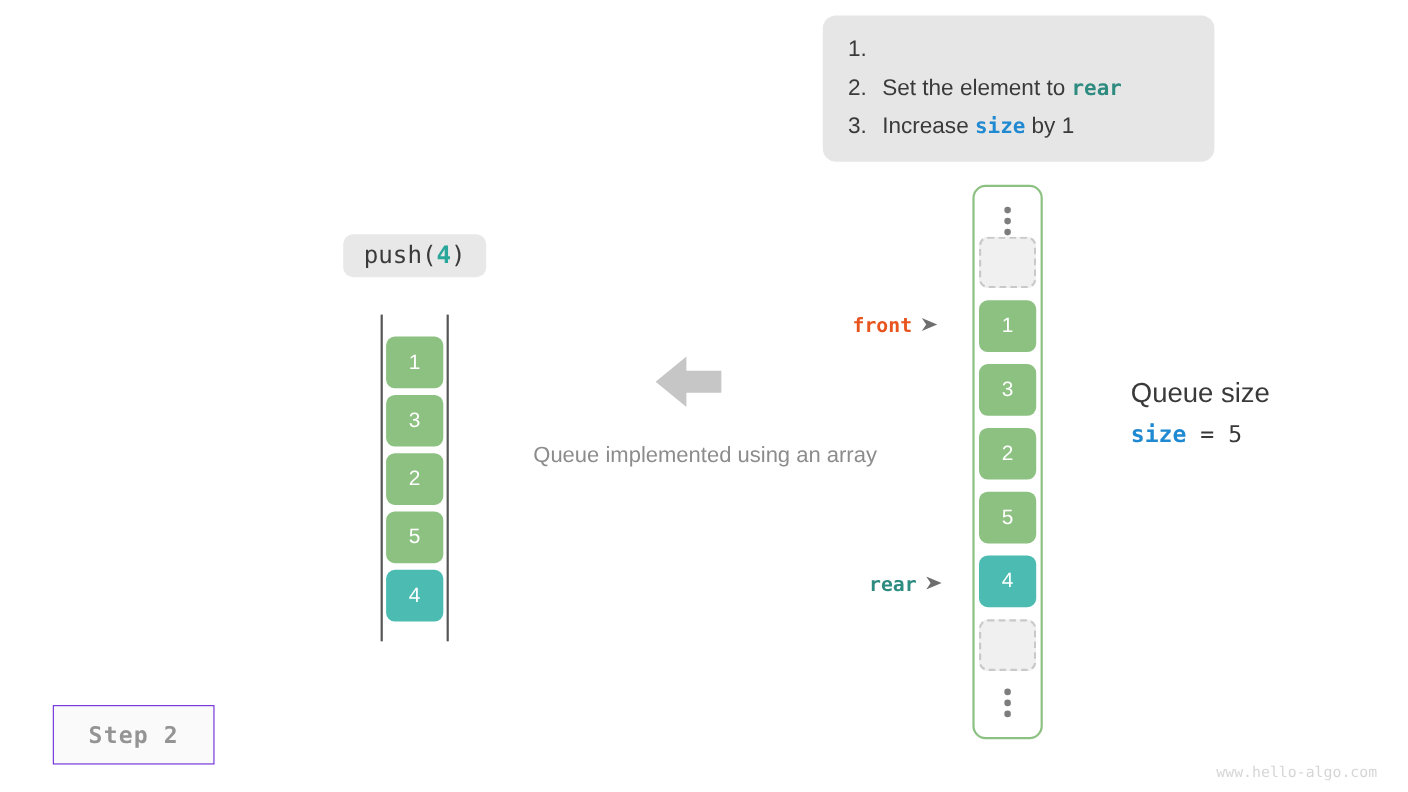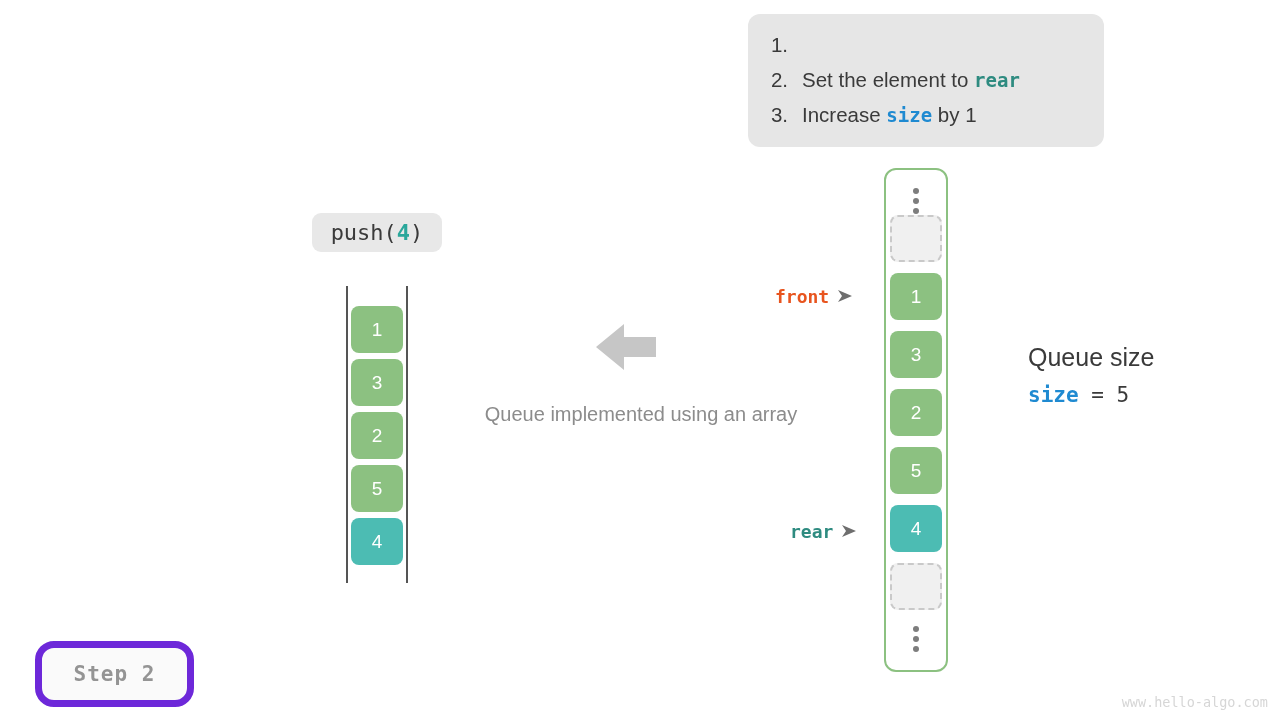--- a/index.html
+++ b/index.html
@@ -102,30 +102,30 @@
   #ptr-rear .label{color:#2e8b80;}
 
   
   #size-info{left:1028px;top:343px;}
   #size-title{font-size:25px;color:#3a3a3a;margin-bottom:11px;}
   #size-expr{font-family:"DejaVu Sans Mono",monospace;font-size:21px;color:#3a3a3a;white-space:pre;}
   #size-expr .kw{color:#1f8ad1;font-weight:bold;}
 
   
   #step-badge{
-    left:35px;top:641px;width:145px;height:52px;
-    border:7px solid #6d28d9;border-radius:19px;background:#fafafa;
+    left:48px;top:641px;width:145px;height:52px;
+    border:1px solid #6d28d9;border-radius:0;background:#fafafa;
     display:flex;align-items:center;justify-content:center;
     font-family:"DejaVu Sans Mono",monospace;font-weight:bold;
     font-size:21px;color:#949494;letter-spacing:1px;
   }
 
   
   #watermark{
-    right:12px;bottom:10px;
+    right:28px;bottom:10px;
     font-family:"DejaVu Sans Mono",monospace;
     font-size:13.5px;color:#d6d6d6;
   }
 </style>
 </head>
 <body>
 
 <div class="abs" id="instructions">
   <div class="instr-row">
     <span class="instr-num">1.</span>

